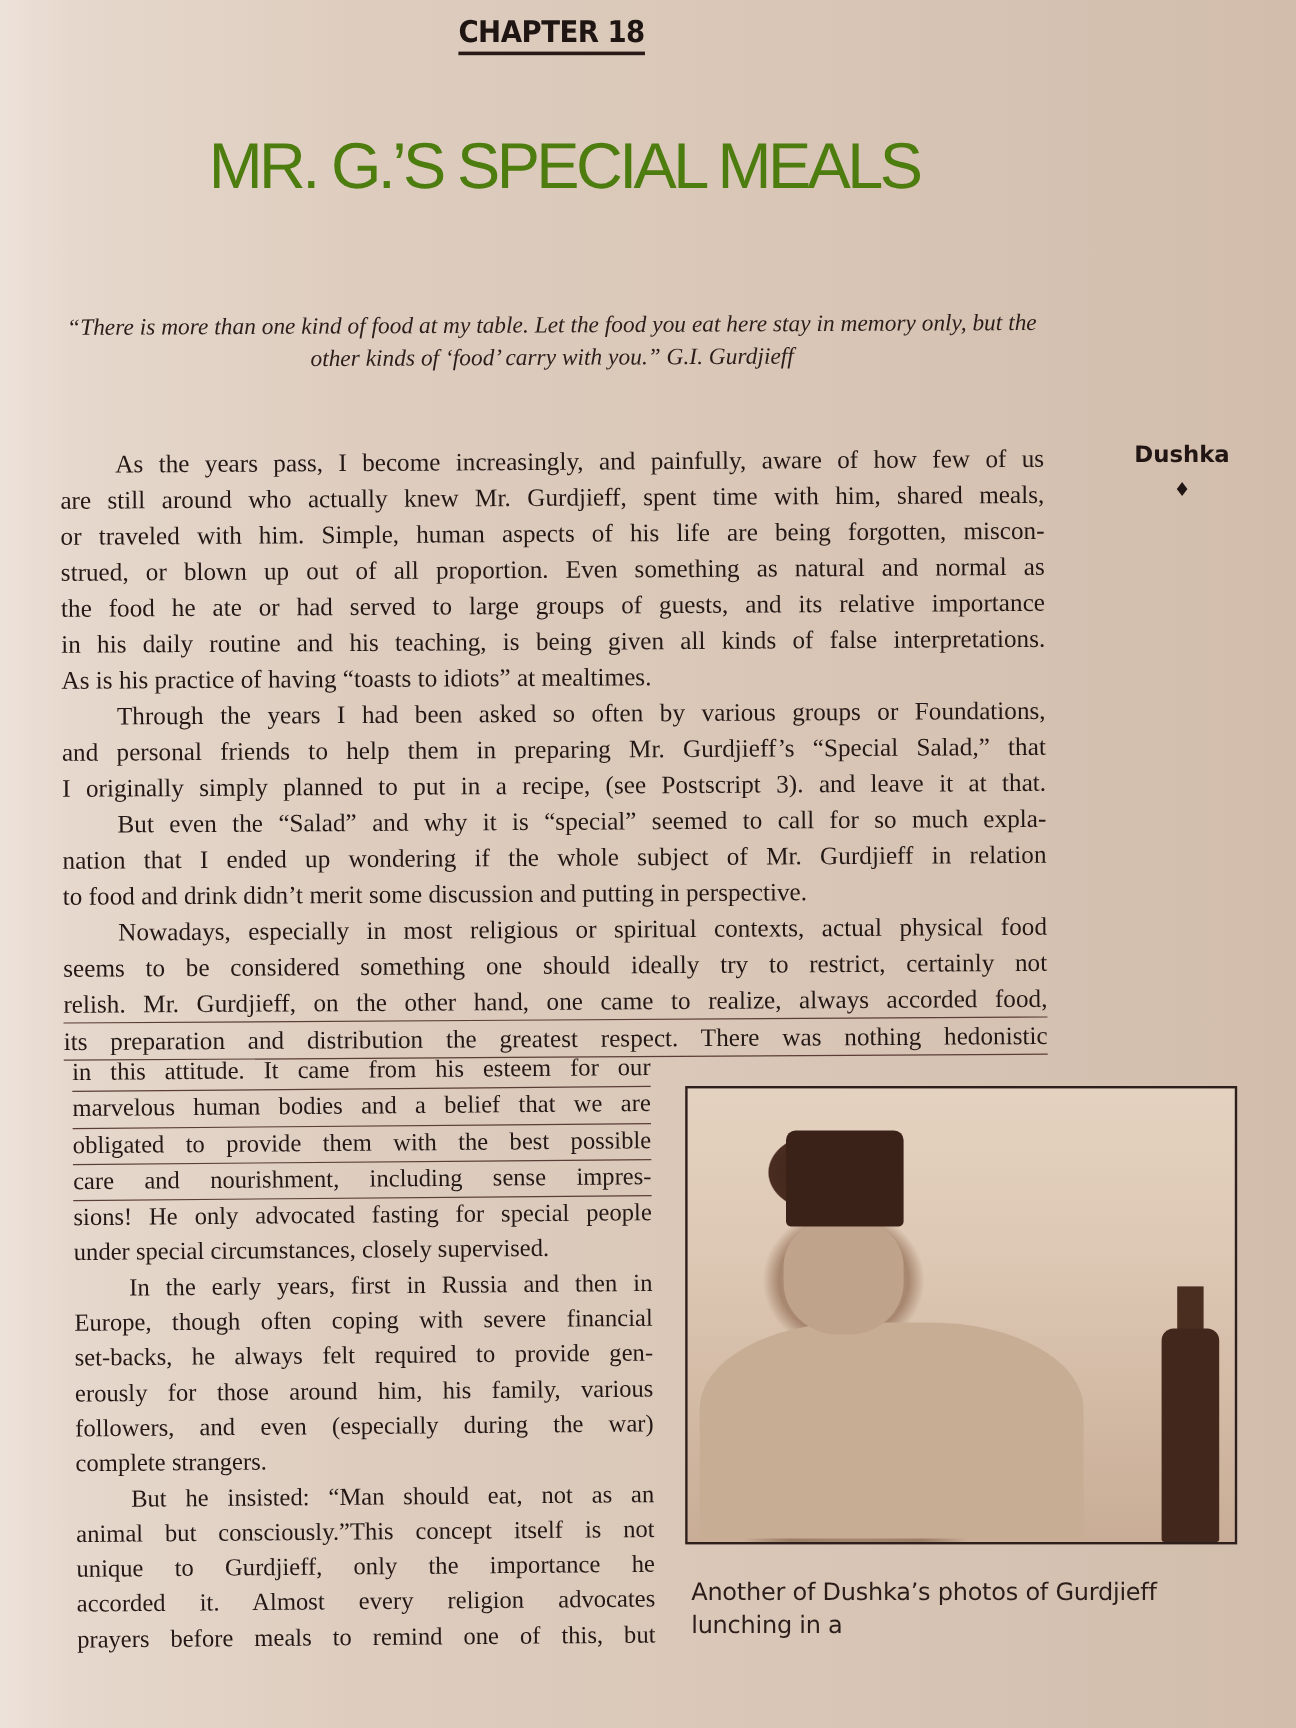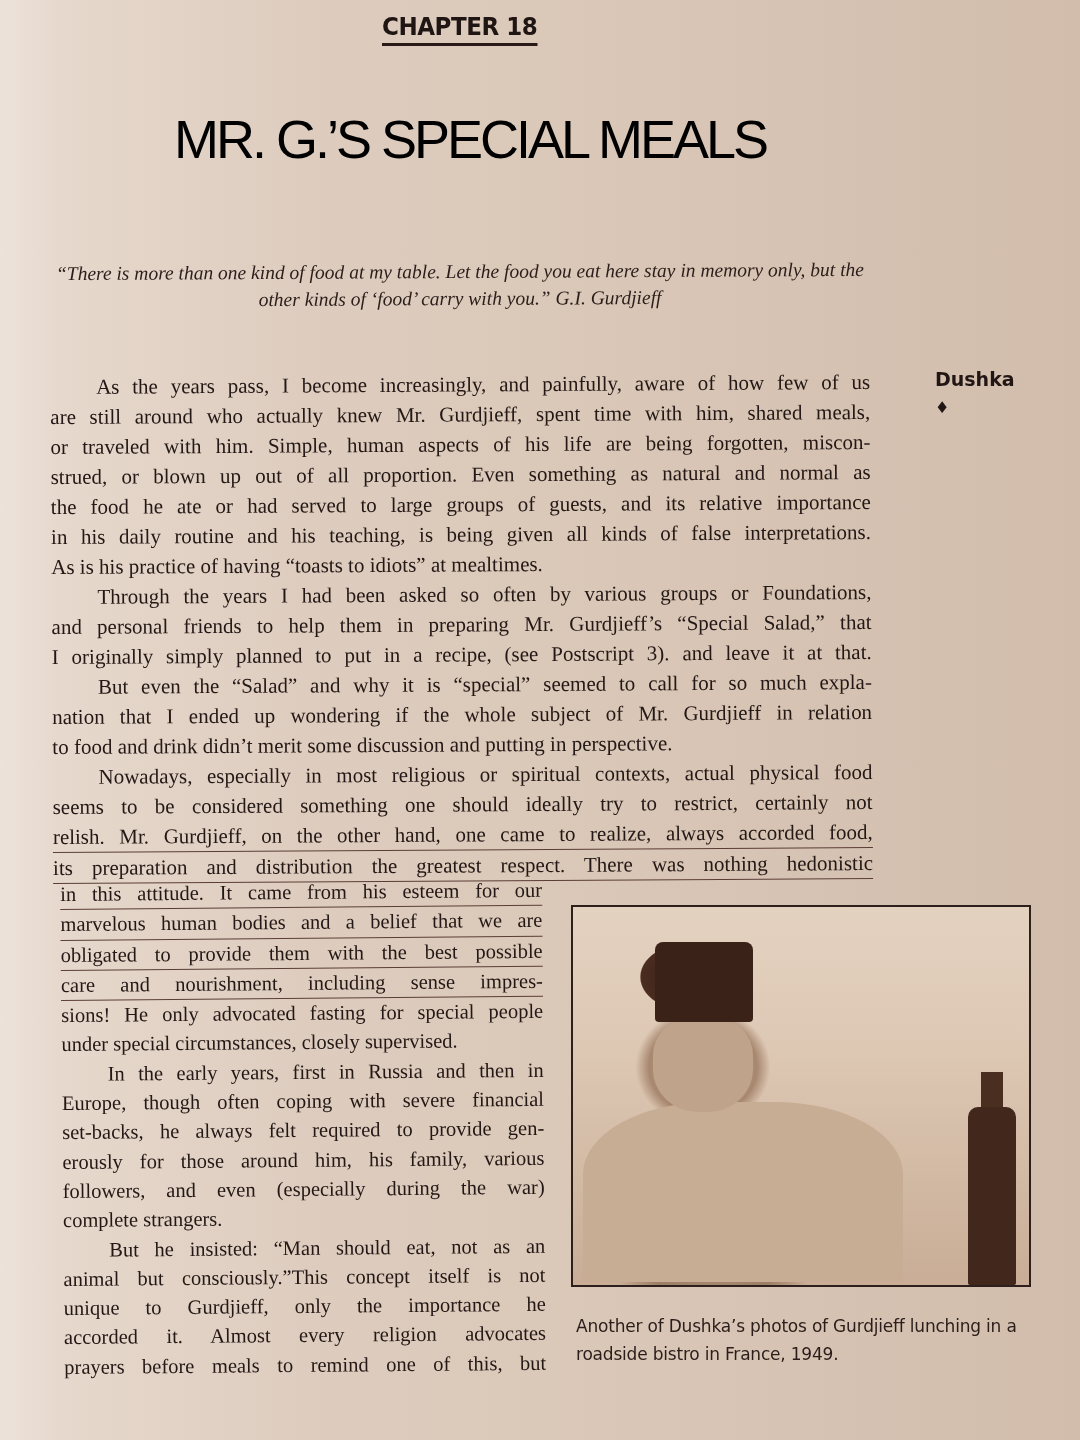--- a/index.html
+++ b/index.html
@@ -12,30 +12,30 @@
     .chapter-label {
       position: absolute; left: 382px; top: 12px;
       font-family: "DejaVu Sans", sans-serif; font-weight: bold; font-size: 25px;
       letter-spacing: -0.5px; color: #1f1513;
       border-bottom: 3px solid #2a1a17; padding-bottom: 1px; line-height: 30px;
       transform: scaleX(0.92); transform-origin: left;
     }
     .title {
       position: absolute; left: 150px; top: 108px; width: 640px;
       font-family: "Liberation Sans", sans-serif; font-size: 54px; line-height: 62px;
-      text-align: center; color: #000000; letter-spacing: -3px; font-weight: normal;
+      text-align: center; color: #4d7c0f; letter-spacing: -3px; font-weight: normal;
     }
     .title .line { display: block; }
     .epigraph {
       position: absolute; left: 55px; top: 258px; width: 810px;
       font-family: "Liberation Serif", serif; font-style: italic; font-size: 19.5px; line-height: 27px;
       text-align: center; color: #2a1d1a; transform: rotate(-0.3deg);
     }
     .sidenote {
-      position: absolute; left: 935px; top: 368px; width: 100px; text-align: left;
+      position: absolute; left: 935px; top: 368px; width: 100px; text-align: center;
       font-family: "DejaVu Sans", sans-serif; font-weight: bold; font-size: 19px; color: #221614;
     }
     .sidenote .diamond { display: block; font-size: 16px; margin-top: 8px; }
     .body-text {
       font-family: "Liberation Serif", serif; color: #231815;
       position: absolute;
     }
     .wide {
       left: 50px; top: 372px; width: 820px; font-size: 21px; line-height: 30px;
       transform: rotate(-0.35deg); transform-origin: left top;
@@ -74,21 +74,21 @@
     }
     .photo-bottle {
       position: absolute; left: 395px; top: 200px; width: 48px; height: 178px;
       background: #42281c; border-radius: 10px 10px 2px 2px;
     }
     .photo-bottle-neck {
       position: absolute; left: 408px; top: 165px; width: 22px; height: 40px; background: #4a2e20;
     }
     .caption {
       position: absolute; left: 576px; top: 1312px; width: 460px;
-      font-family: "DejaVu Sans", sans-serif; font-size: 17px; line-height: 28px; color: #2a1d1a;
+      font-family: "DejaVu Sans", sans-serif; font-size: 20px; line-height: 28px; color: #2a1d1a;
       letter-spacing: -0.2px;
     }
   </style>
 </head>
 <body>
 
 <div class="page">
 
   <div class="chapter-label">CHAPTER 18</div>
 
@@ -146,16 +146,15 @@
   <div class="photo-frame" title="Sepia photograph of Gurdjieff wearing a fez, seated at a table with a bottle">
     <div class="photo-coat"></div>
     <div class="photo-face"></div>
     <div class="photo-hat"></div>
     <div class="photo-bottle-neck"></div>
     <div class="photo-bottle"></div>
   </div>
 
   <div class="caption">
     <div>Another of Dushka’s photos of Gurdjieff lunching in a</div>
-    <div>roadside bistro in France, 1949.</div>
   </div>
 
 </div>
 
 </body></html>

